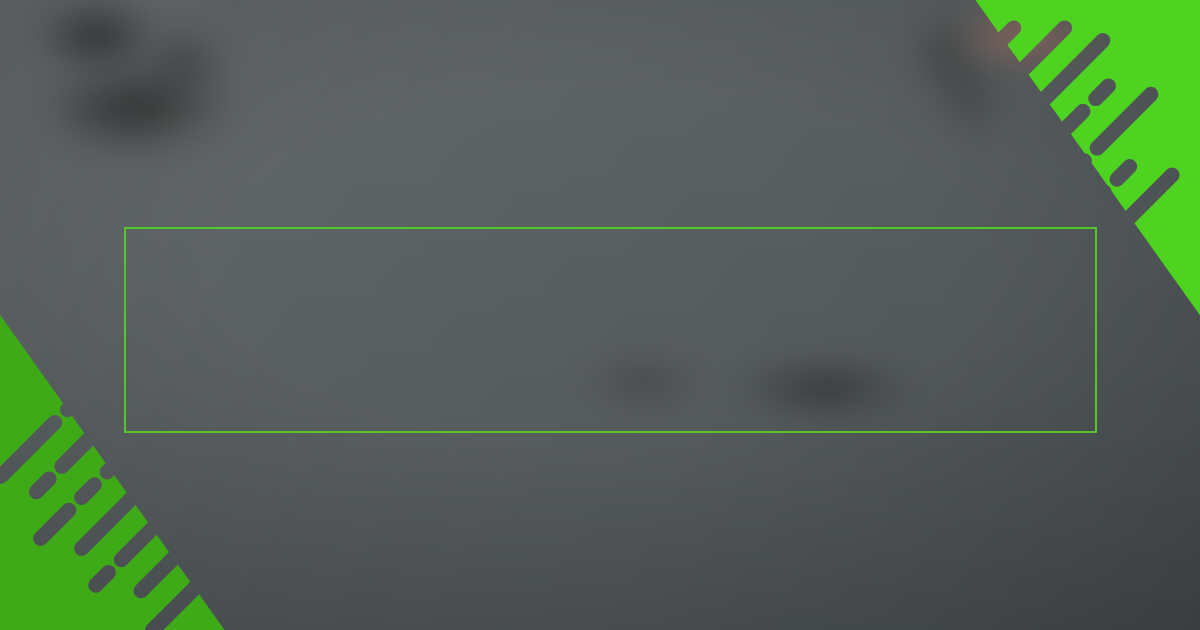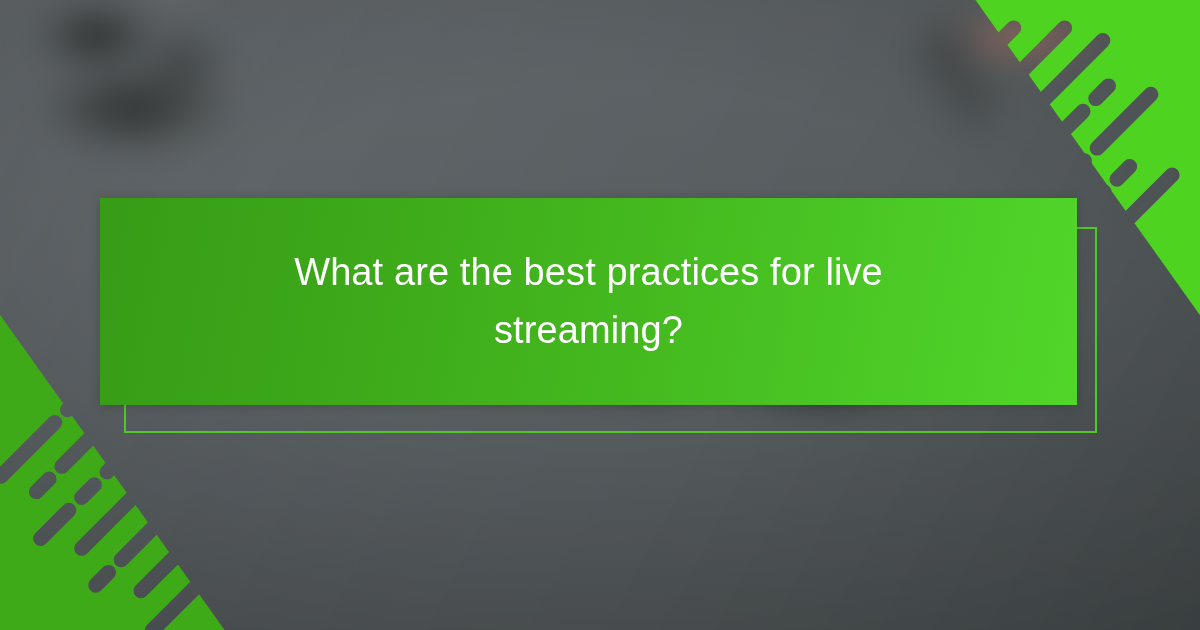--- a/index.html
+++ b/index.html
@@ -163,17 +163,14 @@
             </g>
           </g>
         </mask>
       </defs>
       <polygon points="0,0 0,320 228,320" fill="#3faa17" mask="url(#dash-mask-bl)"></polygon>
     </svg>
   </div>
 
   <div class="outline-frame"></div>
 
-  <div class="headline-panel">
-    <h1 class="headline">What are the best practices for live streaming?</h1>
-  </div>
 
 </div>
 
 </body></html>

